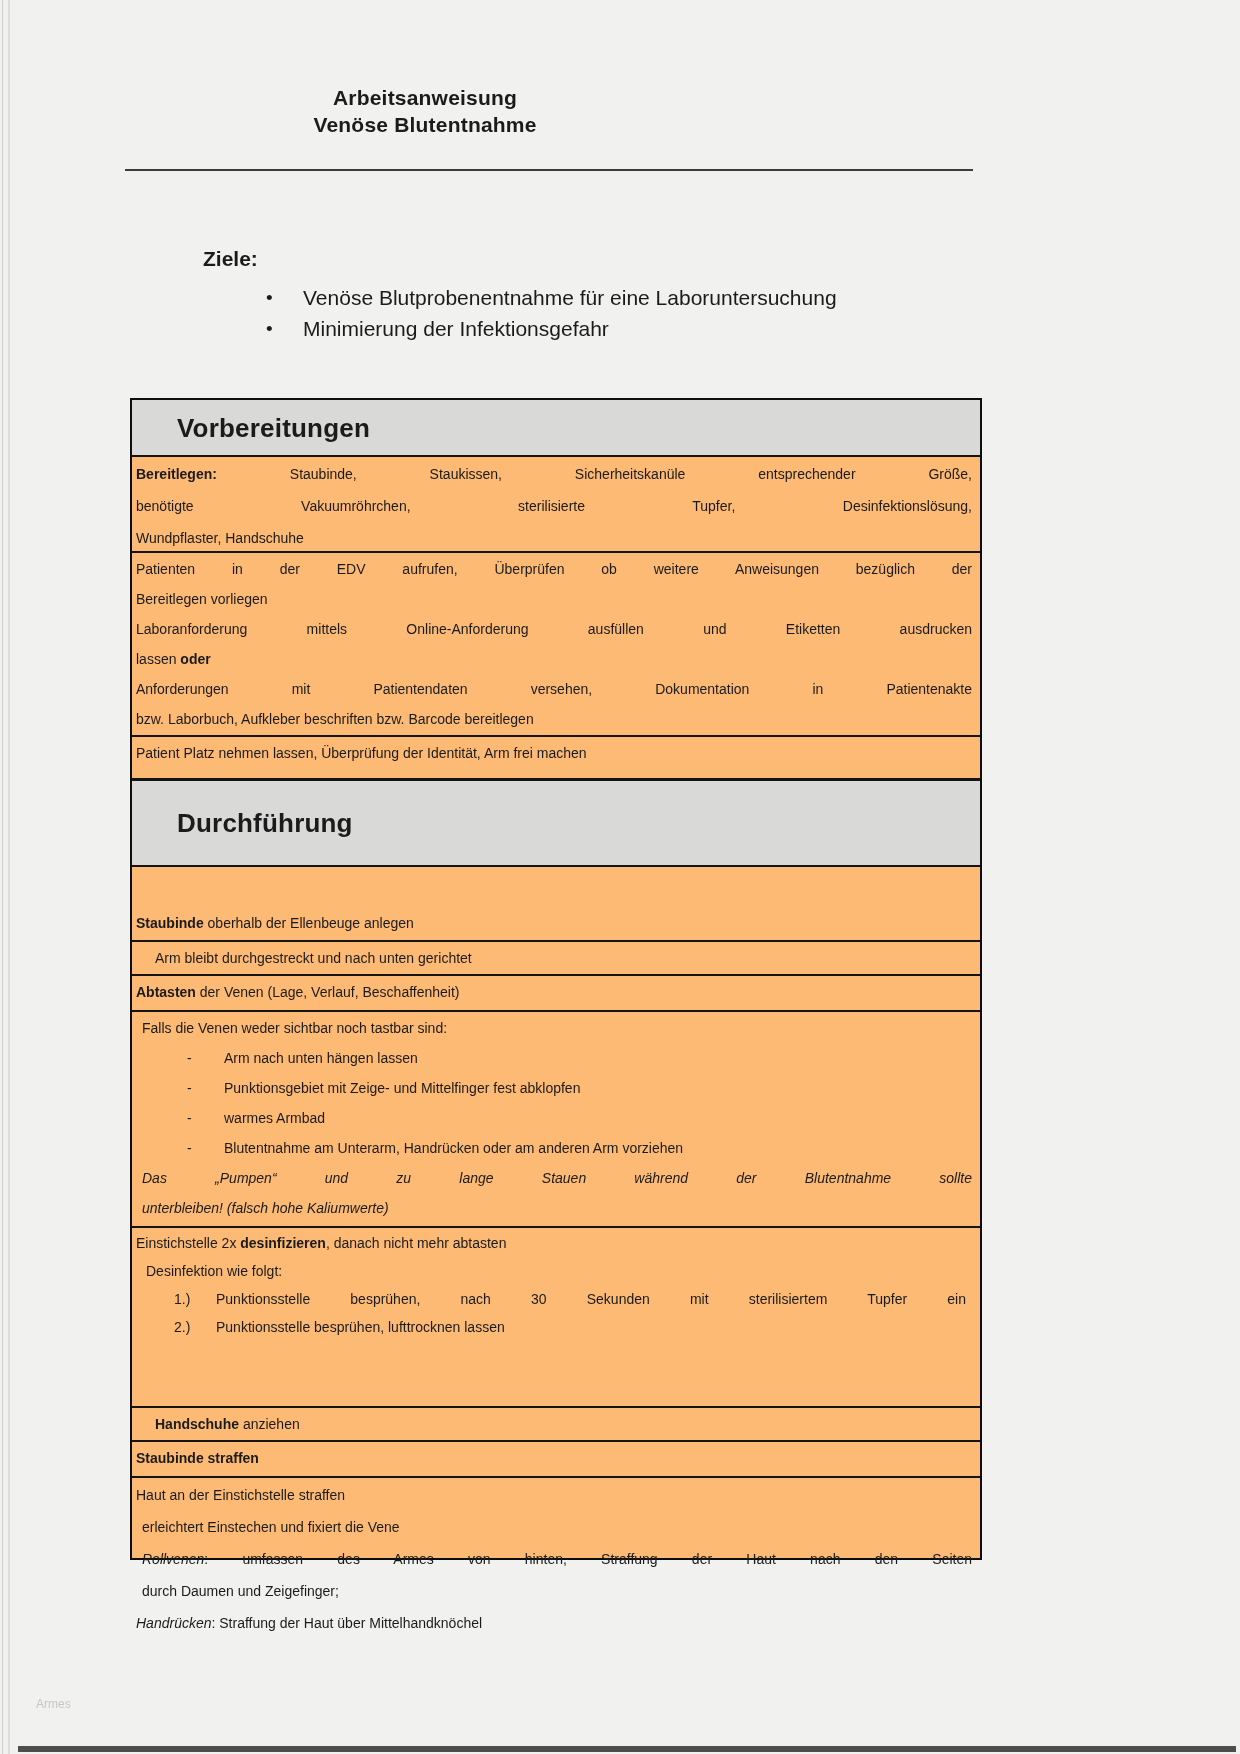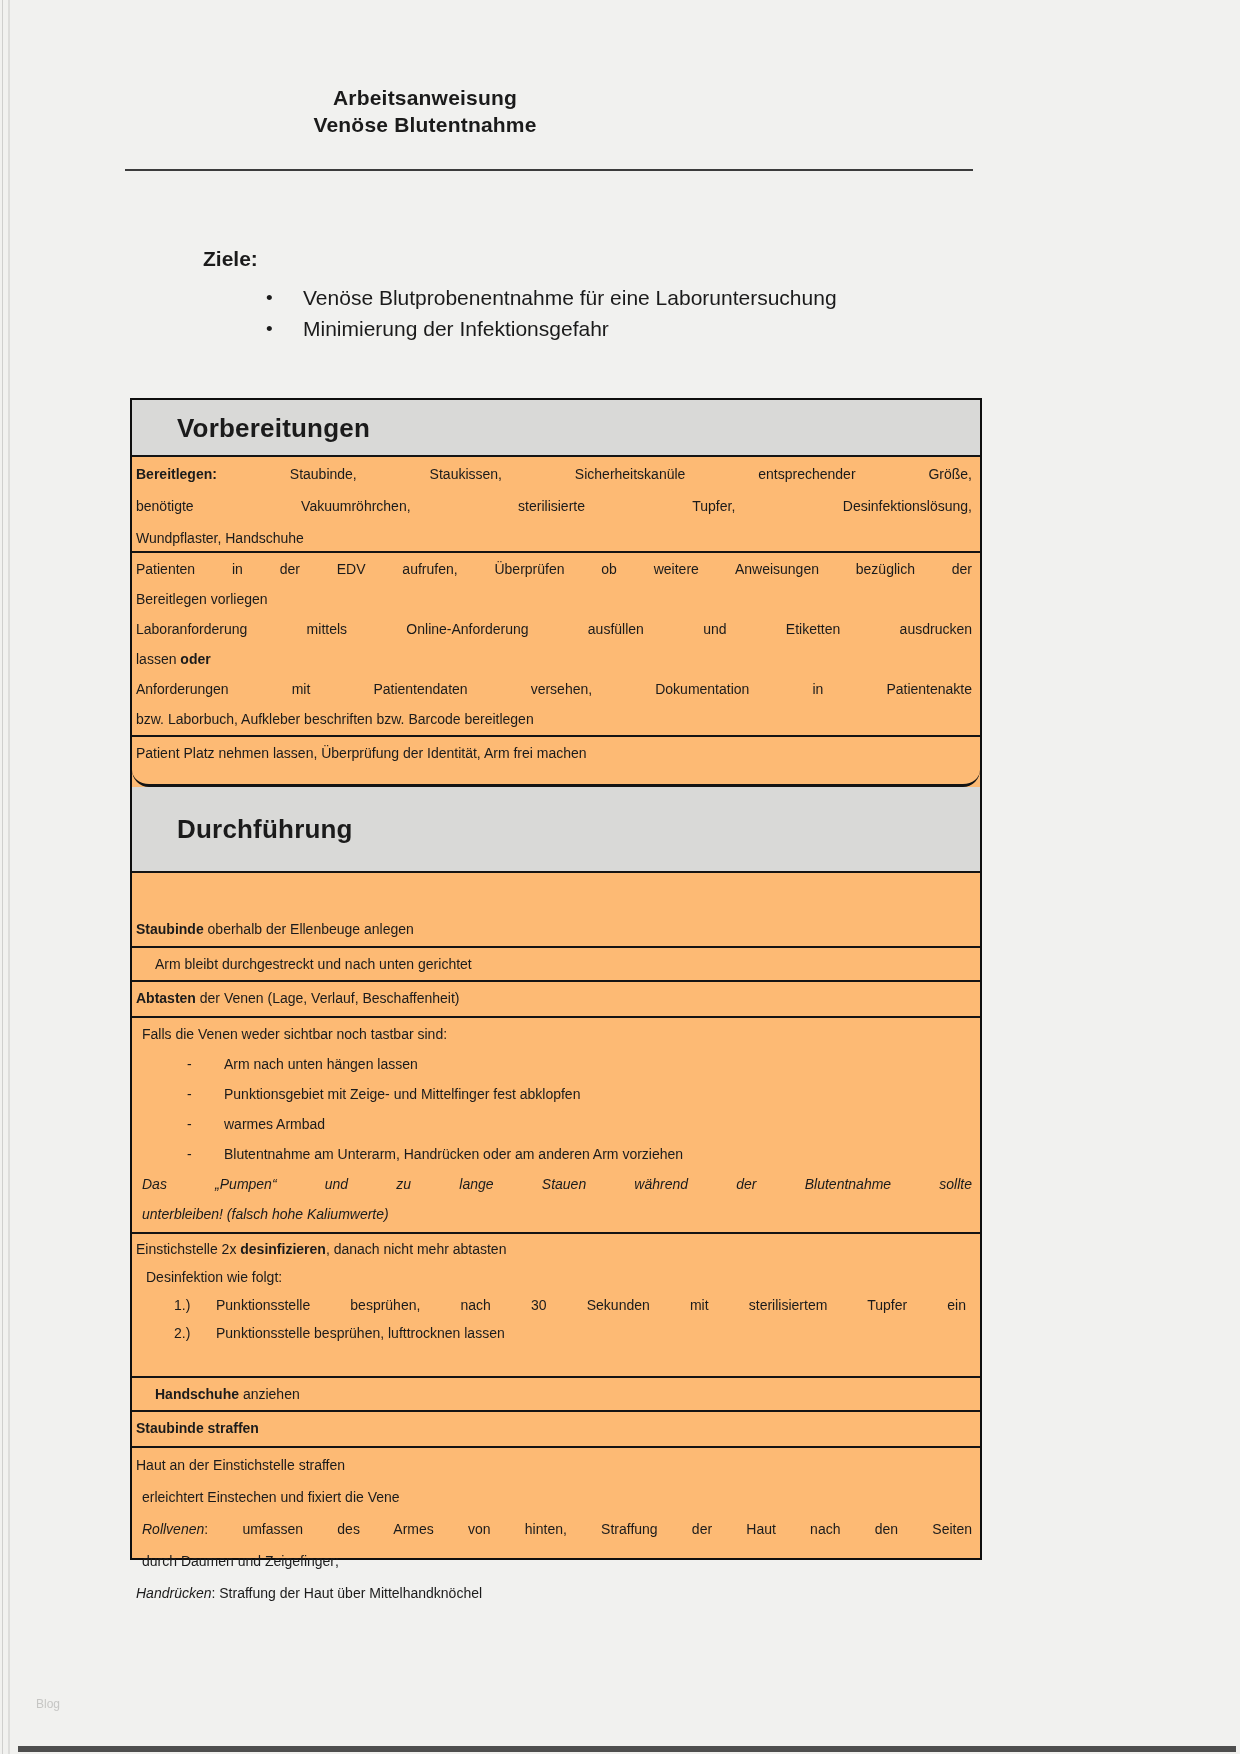--- a/index.html
+++ b/index.html
@@ -25,26 +25,26 @@
   .itable { position:absolute; left:130px; top:398px; width:852px; height:1162px;
             box-sizing:border-box; border:2px solid #0e0e0e; background:#fdba74; }
   .row { box-sizing:border-box; border-bottom:2px solid #141414;
          padding:1px 8px 0 4px; font-size:14px; line-height:31px; }
   .sect-header { display:flex; align-items:center; padding-left:45px;
                  background:#d9d9d7; font-weight:bold; font-size:26px; letter-spacing:0.2px; }
   .h1v { height:57px; }
   .h2d { height:86px; }
   .r-materials { height:96px;  line-height:32px; }
   .r-edv       { height:184px; line-height:30px; }
-  .r-seat      { height:50px;  border-bottom-width:3px;border-radius:17px; }
+  .r-seat      { height:44px;  border-bottom-width:3px; }
   .r-single35  { height:35px;margin-top:40px; }
   .r-single34  { height:34px;padding-left:23px; }
   .r-single36  { height:36px; }
   .r-veins     { height:216px; line-height:30px; }
-  .r-desinf    { height:144px; line-height:28px; }
+  .r-desinf    { height:180px; line-height:28px; }
   .r-haut      { height:166px; line-height:32px; }
   .stretch { text-align:justify; text-align-last:justify; }
   .b { font-weight:bold; }
   .it { font-style:italic; }
   .indent6  { padding-left:6px; }
   .indent10 { padding-left:10px; }
   .dash-row { display:flex; margin-left:41px; }
   .dash-row .dash { width:37px; text-align:left; padding-left:10px; }
   .dash-row .dtxt { flex:1; }
   .num-row { display:flex; margin-left:38px; }
@@ -173,15 +173,15 @@
         <span class="it">Rollvenen</span><span>: umfassen des Armes von hinten, Straffung der Haut nach den Seiten</span>
       </div>
       <div class="indent6">durch Daumen und Zeigefinger;</div>
       <div>
         <span class="it">Handrücken</span><span>: Straffung der Haut über Mittelhandknöchel</span>
       </div>
     </div>
 
   </div>
 
-  <div class="watermark">Blog</div>
+  <div class="watermark">Armes</div>
   <div class="bottom-bar"></div>
 </div>
 
 </body></html>

